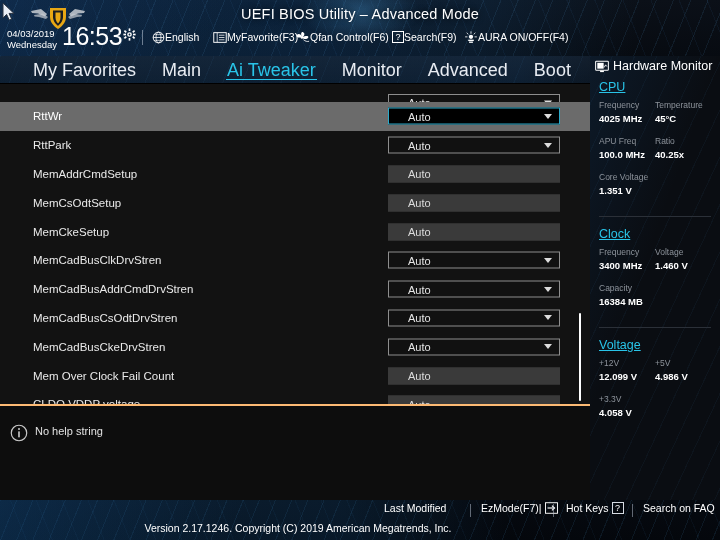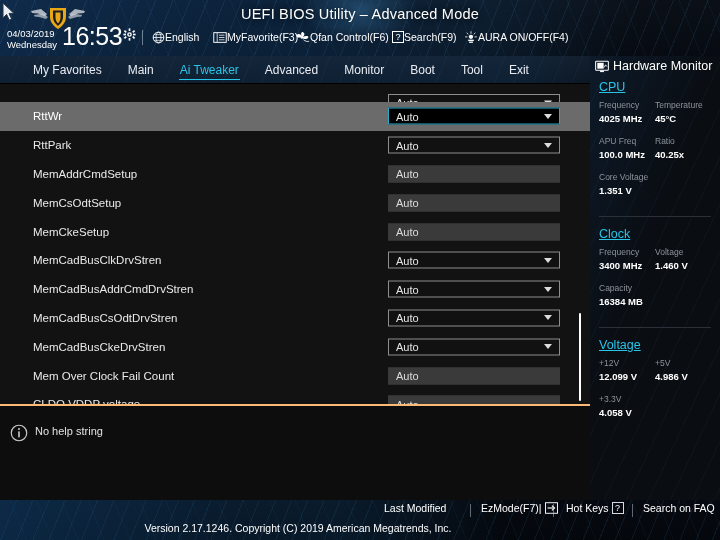--- a/index.html
+++ b/index.html
@@ -86,21 +86,21 @@
   }
   .navbar-tex {
     position: absolute; inset: 0;
     background:
       linear-gradient(105deg, rgba(30,95,160,0.22) 72%, rgba(0,0,0,0) 94%),
       repeating-linear-gradient(112deg, rgba(80,160,220,0.06) 0 1px, rgba(0,0,0,0) 1px 18px);
   }
   .tabs { position: absolute; left: 0; top: 0; height: 28px; display: flex; align-items: center; }
   .tab {
     position: relative;
-    font-size: 12px; color: #e8ecf2;
+    font-size: 18px; color: #e8ecf2;
     padding: 0 13px; height: 28px;
     display: flex; align-items: center;
     cursor: pointer; white-space: nowrap;
   }
   .tab.active { color: #29c4e8; }
   .tab.active::after {
     content: ""; position: absolute;
     left: 12px; right: 12px; bottom: 4px;
     height: 1.5px; background: #29c4e8;
   }
@@ -128,21 +128,21 @@
   }
   .row.selected .row-label { color: #ffffff; }
 
   .field {
     position: absolute; left: 388px; top: 50%;
     transform: translateY(-50%);
     width: 172px; height: 17px;
     display: flex; align-items: center;
     font-size: 11px;
   }
-  .field .fval { padding-left: 7px; color: #e6e6e6; }
+  .field .fval { padding-left: 7px; color: #e6e6e6; margin-left: 12px; }
 
   
   .field.dd {
     background: #111111;
     border: 1px solid #8e8e8e;
   }
   
   .row.selected .field.dd {
     background: #000000;
     border: 1px solid #2ba9c9;
@@ -375,24 +375,24 @@
         <div class="tab">
           <span>My Favorites</span>
         </div>
         <div class="tab">
           <span>Main</span>
         </div>
         <div class="tab active">
           <span>Ai Tweaker</span>
         </div>
         <div class="tab">
+          <span>Monitor</span>
+        </div>
+        <div class="tab">
           <span>Advanced</span>
-        </div>
-        <div class="tab">
-          <span>Monitor</span>
         </div>
         <div class="tab">
           <span>Boot</span>
         </div>
         <div class="tab">
           <span>Tool</span>
         </div>
         <div class="tab">
           <span>Exit</span>
         </div>

